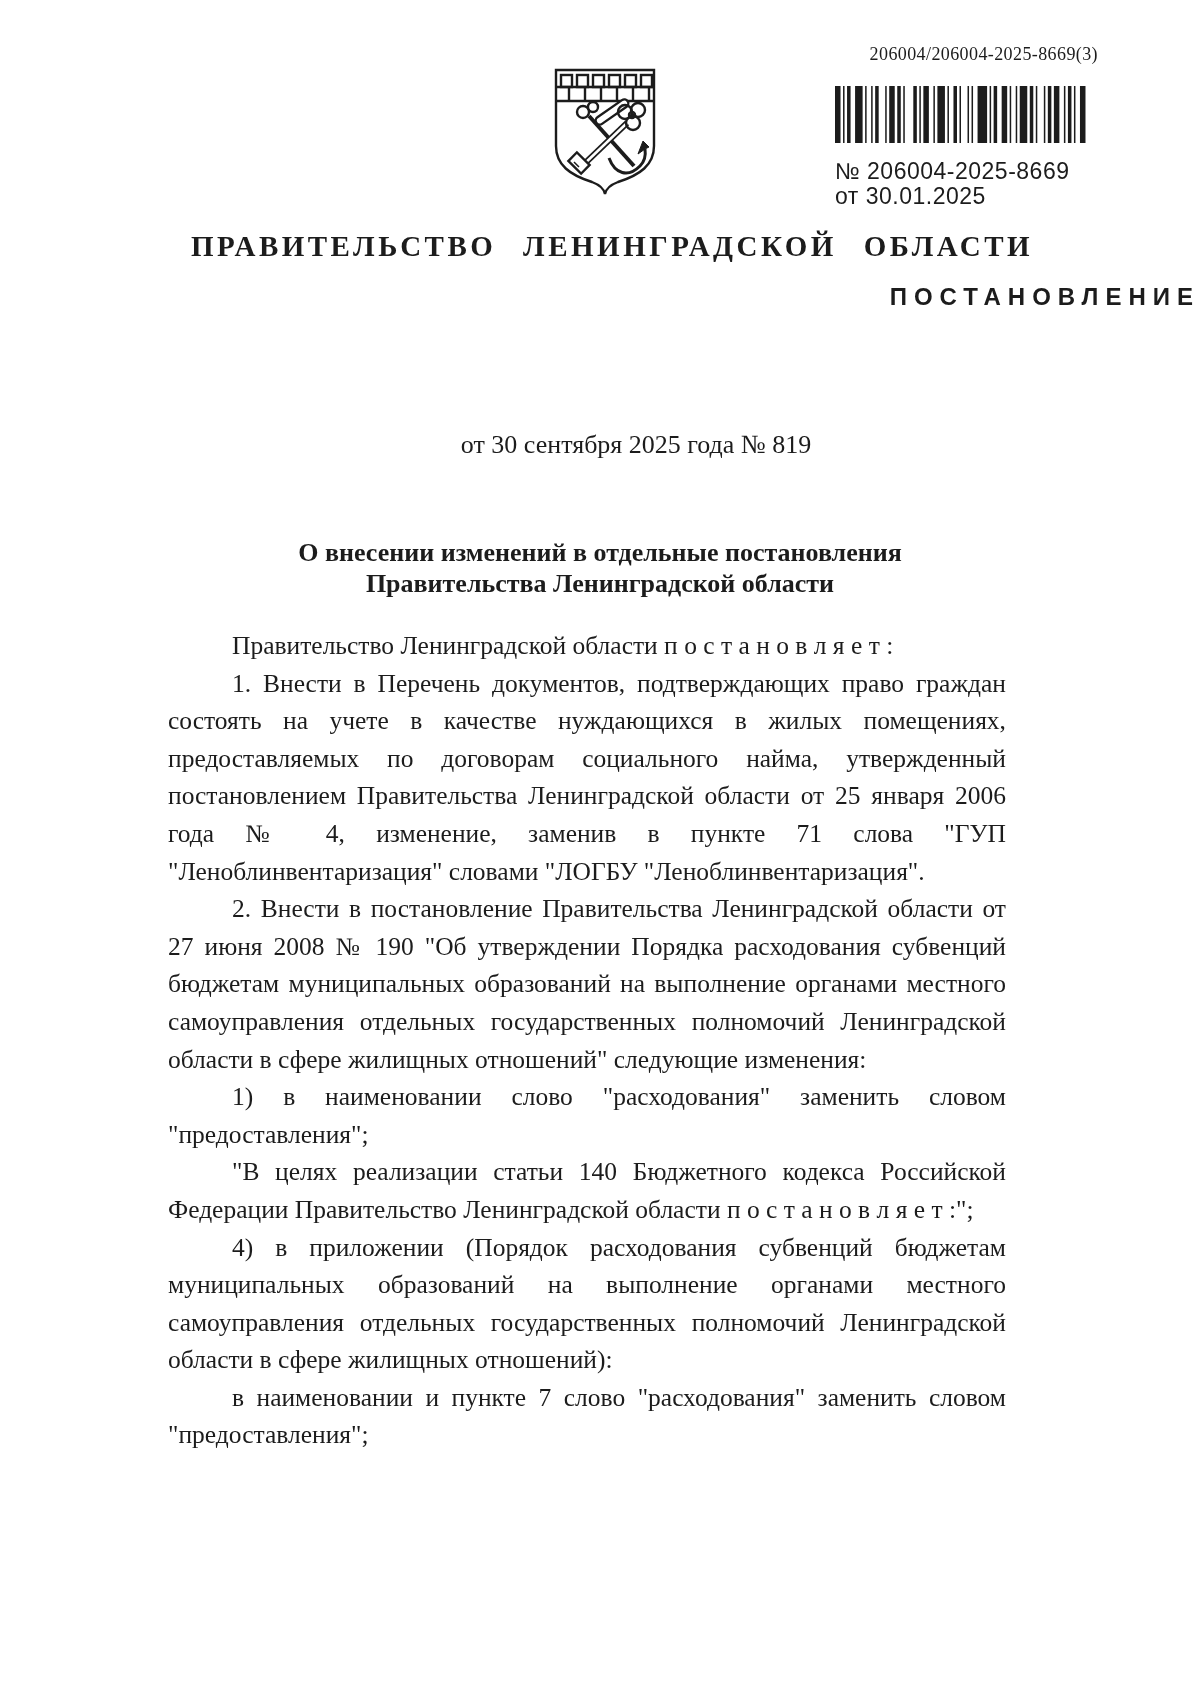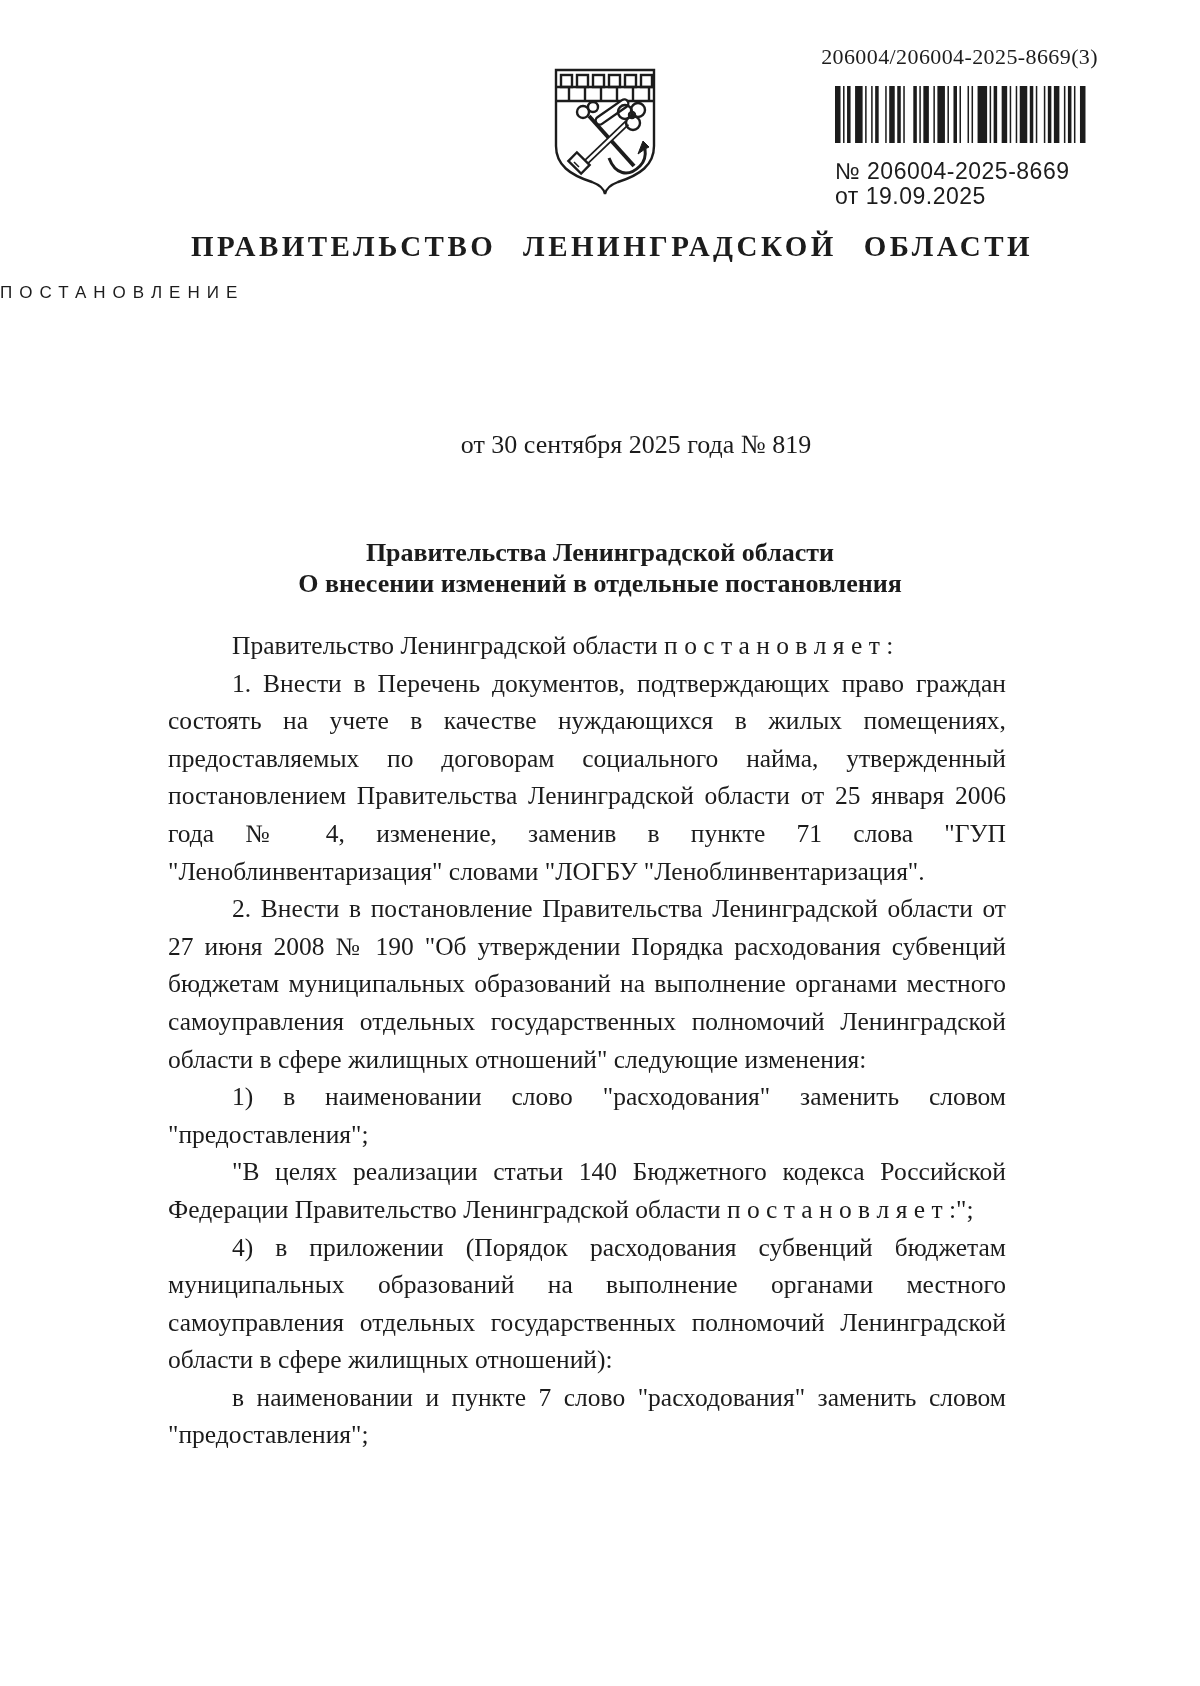--- a/index.html
+++ b/index.html
@@ -13,21 +13,21 @@
     height: 1686px;
     background: #ffffff;
     color: #1c1c1c;
     font-family: "Liberation Serif", "DejaVu Serif", serif;
     overflow: hidden;
   }
   .corner-ref {
     position: absolute;
     top: 44px;
     right: 102px;
-    font-size: 22px;
+    font-size: 18px;
     letter-spacing: 0.4px;
     white-space: nowrap;
   }
   .emblem {
     position: absolute;
     left: 552px;
     top: 66px;
     width: 106px;
     height: 132px;
   }
@@ -61,24 +61,24 @@
     letter-spacing: 3.5px;
     word-spacing: 16px;
     white-space: nowrap;
     margin-left: 12px;
   }
   .doc-type {
     position: absolute;
     top: 283px;
     left: 0;
     width: 100%;
-    text-align: left;
+    text-align: right;
     font-family: "Liberation Sans", "DejaVu Sans", sans-serif;
-    font-weight: 400;
-    font-size: 17px;
+    font-weight: 700;
+    font-size: 24px;
     letter-spacing: 7px;
     white-space: nowrap;
   }
   .date-line {
     position: absolute;
     top: 430px;
     left: 0;
     width: 100%;
     text-align: center;
     font-size: 26px;
@@ -183,32 +183,32 @@
         <rect x="200.79" y="0" width="1.51" height="57" fill="#1c1c1c"></rect>
         <rect x="208.83" y="0" width="1.51" height="57" fill="#1c1c1c"></rect>
         <rect x="212.84" y="0" width="3.52" height="57" fill="#1c1c1c"></rect>
         <rect x="218.87" y="0" width="5.52" height="57" fill="#1c1c1c"></rect>
         <rect x="228.90" y="0" width="1.51" height="57" fill="#1c1c1c"></rect>
         <rect x="232.92" y="0" width="3.52" height="57" fill="#1c1c1c"></rect>
         <rect x="238.94" y="0" width="1.51" height="57" fill="#1c1c1c"></rect>
         <rect x="244.97" y="0" width="5.52" height="57" fill="#1c1c1c"></rect>
       </svg>
     <div class="stamp-number">№ 206004-2025-8669</div>
-    <div class="stamp-date">от 19.09.2025</div>
+    <div class="stamp-date">от 30.01.2025</div>
   </div>
 
   <div class="org">ПРАВИТЕЛЬСТВО ЛЕНИНГРАДСКОЙ ОБЛАСТИ</div>
 
   <div class="doc-type">ПОСТАНОВЛЕНИЕ</div>
 
   <div class="date-line">от 30 сентября 2025 года № 819</div>
 
   <div class="doc-title">
+    <div>О внесении изменений в отдельные постановления</div>
     <div>Правительства Ленинградской области</div>
-    <div>О внесении изменений в отдельные постановления</div>
   </div>
 
   <div class="body-text">
     <p class="para">Правительство Ленинградской области  п о с т а н о в л я е т :</p>
     <p class="para">1. Внести в Перечень документов, подтверждающих право граждан состоять на учете в качестве нуждающихся в жилых помещениях, предоставляемых по договорам социального найма, утвержденный постановлением Правительства Ленинградской области от 25 января 2006 года № 4, изменение, заменив в пункте 71 слова "ГУП "Леноблинвентаризация" словами "ЛОГБУ "Леноблинвентаризация".</p>
     <p class="para">2. Внести в постановление Правительства Ленинградской области от 27 июня 2008 № 190 "Об утверждении Порядка расходования субвенций бюджетам муниципальных образований на выполнение органами местного самоуправления отдельных государственных полномочий Ленинградской области в сфере жилищных отношений" следующие изменения:</p>
     <p class="para">1) в наименовании слово "расходования" заменить словом "предоставления";</p>
     <p class="para">"В целях реализации статьи 140 Бюджетного кодекса Российской Федерации Правительство Ленинградской области  п о с т а н о в л я е т :";</p>
     <p class="para">4) в приложении (Порядок расходования субвенций бюджетам муниципальных образований на выполнение органами местного самоуправления отдельных государственных полномочий Ленинградской области в сфере жилищных отношений):</p>
     <p class="para">в наименовании и пункте 7 слово "расходования" заменить словом "предоставления";</p>

